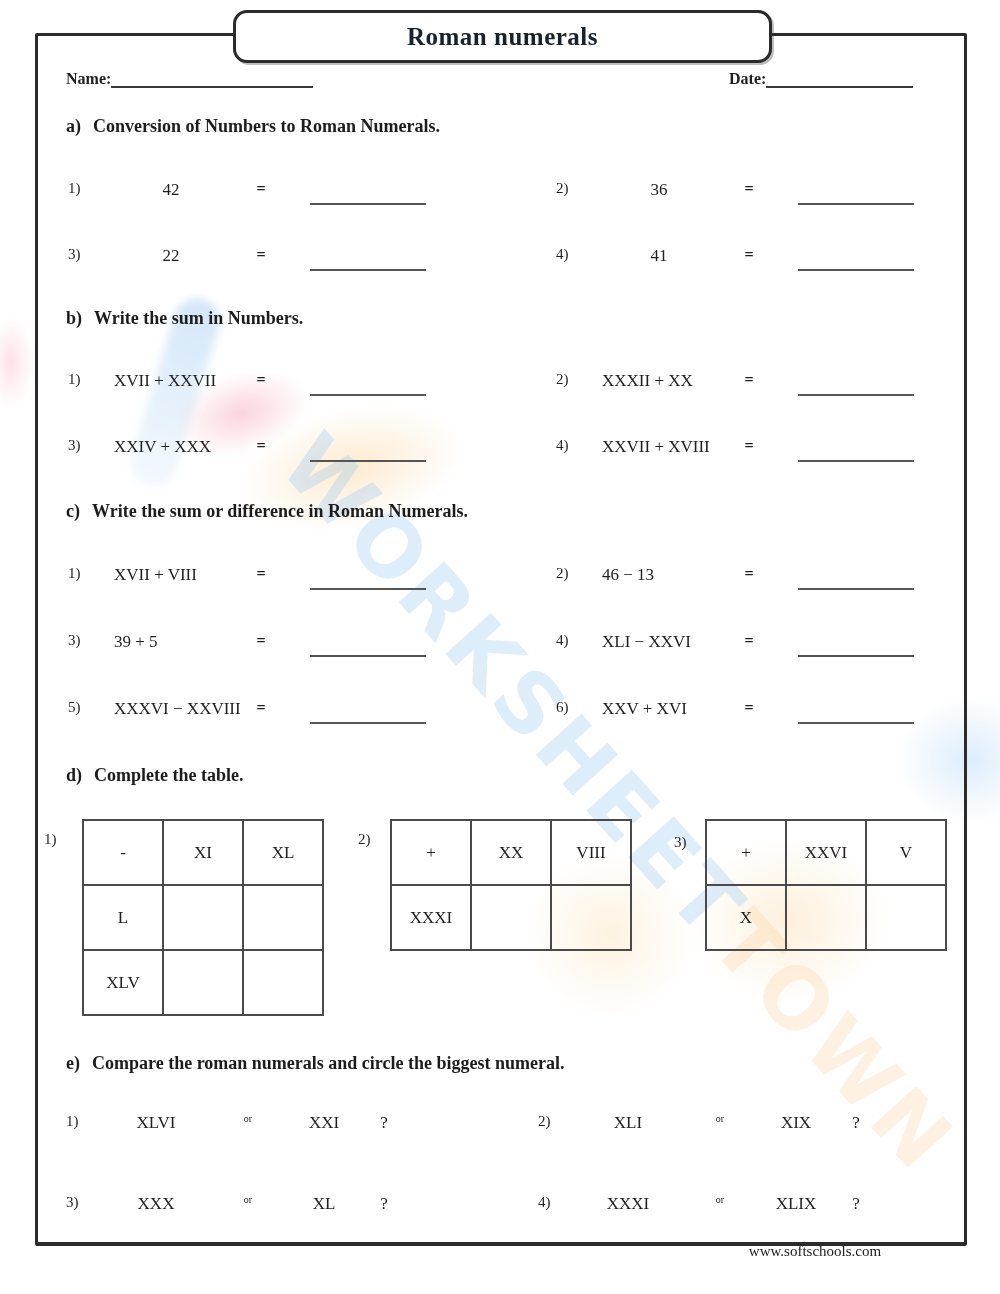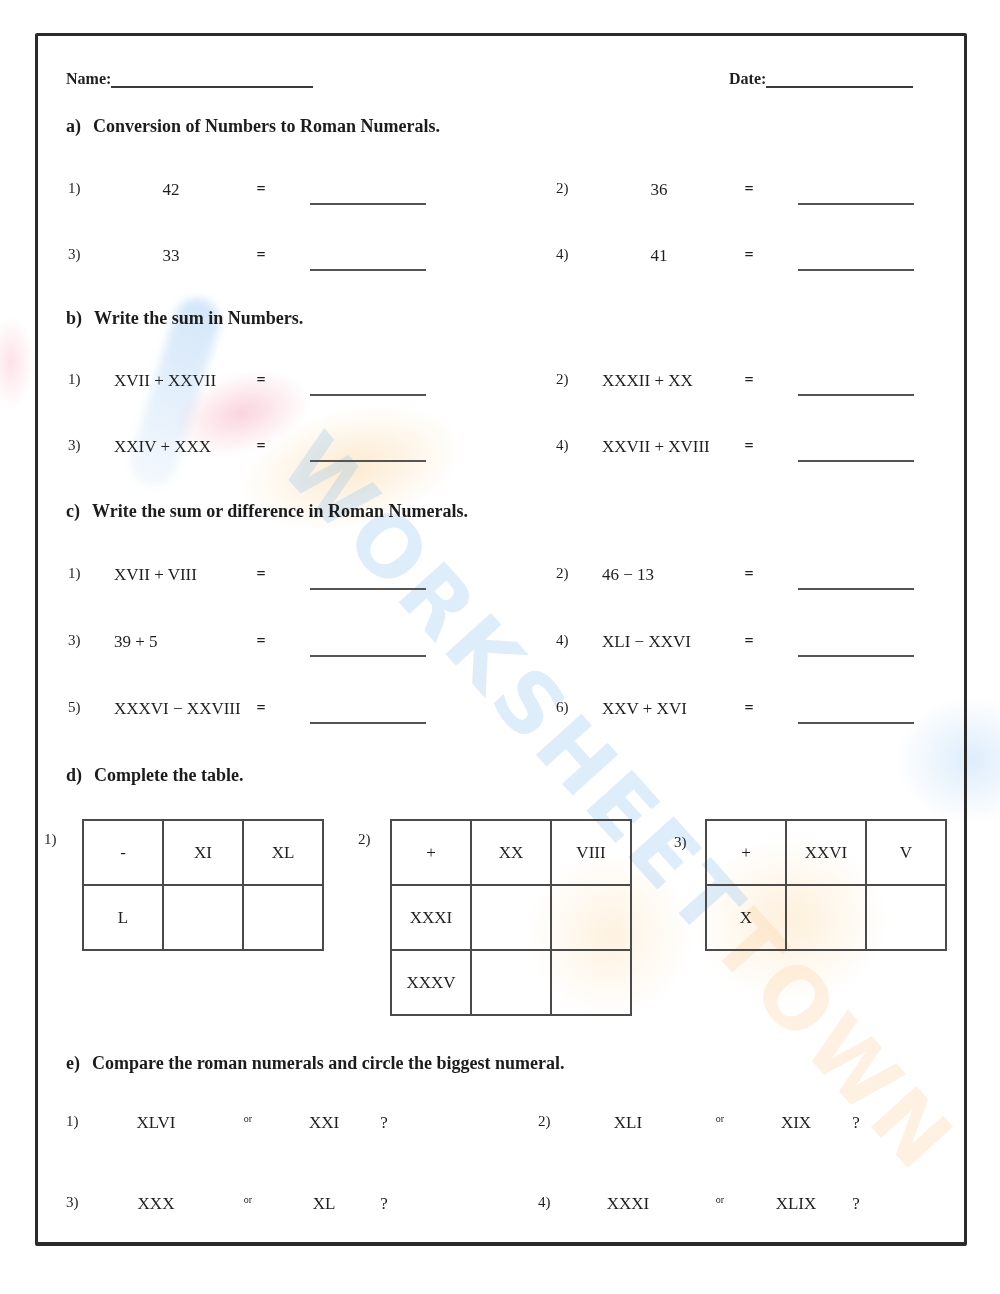--- a/index.html
+++ b/index.html
@@ -103,20 +103,23 @@
     <div class="blob blob-pink"></div>
     <div class="blob blob-orange1"></div>
     <div class="blob blob-pink-edge"></div>
     <div class="blob blob-blue-right"></div>
     <div class="blob blob-orange2"></div>
     <div class="blob blob-orange3"></div>
     <div class="wm-text"><span class="wm-blue">WORKSHEET</span><span class="wm-orange">TOWN</span></div>
   </div>
 
   <div class="border-frame"></div>
+  <div class="title-box">
+    <span class="title-text">Roman numerals</span>
+  </div>
 
   <div class="content">
 
     <div class="field field-name">
       <span>Name:</span>
         <span class="fline fline-name"></span>
     </div>
     <div class="field field-date">
       <span>Date:</span>
         <span class="fline fline-date"></span>
@@ -132,21 +135,21 @@
       <span class="iblank"></span>
     </div>
     <div class="item-row row-right" style="top:180px;">
       <span class="inum">2)</span>
       <span class="iexpr iexpr-center">36</span>
       <span class="ieq">=</span>
       <span class="iblank"></span>
     </div>
     <div class="item-row row-left" style="top:246px;">
       <span class="inum">3)</span>
-      <span class="iexpr iexpr-center">33</span>
+      <span class="iexpr iexpr-center">22</span>
       <span class="ieq">=</span>
       <span class="iblank"></span>
     </div>
     <div class="item-row row-right" style="top:246px;">
       <span class="inum">4)</span>
       <span class="iexpr iexpr-center">41</span>
       <span class="ieq">=</span>
       <span class="iblank"></span>
     </div>
 
@@ -228,41 +231,41 @@
           <tr>
         <td>-</td>
         <td>XI</td>
         <td>XL</td>
       </tr>
       <tr>
         <td>L</td>
         <td></td>
         <td></td>
       </tr>
+      <tr>
+        <td>XLV</td>
+        <td></td>
+        <td></td>
+      </tr>
     </tbody>
       </table>
 
     <span class="tlabel" style="left:358px; top:831px;">2)</span>
     <table class="dtable" style="left:390px; top:819px;">
       <tbody>
           <tr>
         <td>+</td>
         <td>XX</td>
         <td>VIII</td>
       </tr>
       <tr>
         <td>XXXI</td>
         <td></td>
         <td></td>
       </tr>
-      <tr>
-        <td>XXXV</td>
-        <td></td>
-        <td></td>
-      </tr>
     </tbody>
       </table>
 
     <span class="tlabel" style="left:674px; top:834px;">3)</span>
     <table class="dtable" style="left:705px; top:819px;">
       <tbody>
           <tr>
         <td>+</td>
         <td>XXVI</td>
         <td>V</td>
@@ -300,15 +303,16 @@
       <span class="cq">?</span>
     </div>
     <div class="cmp-row" style="left:538px; top:1194px;">
       <span class="cnum">4)</span>
       <span class="cval1">XXXI</span>
       <span class="cor">or</span>
       <span class="cval2">XLIX</span>
       <span class="cq">?</span>
     </div>
 
+    <div class="footer">www.softschools.com</div>
 
   </div>
 </div>
 
 </body></html>

